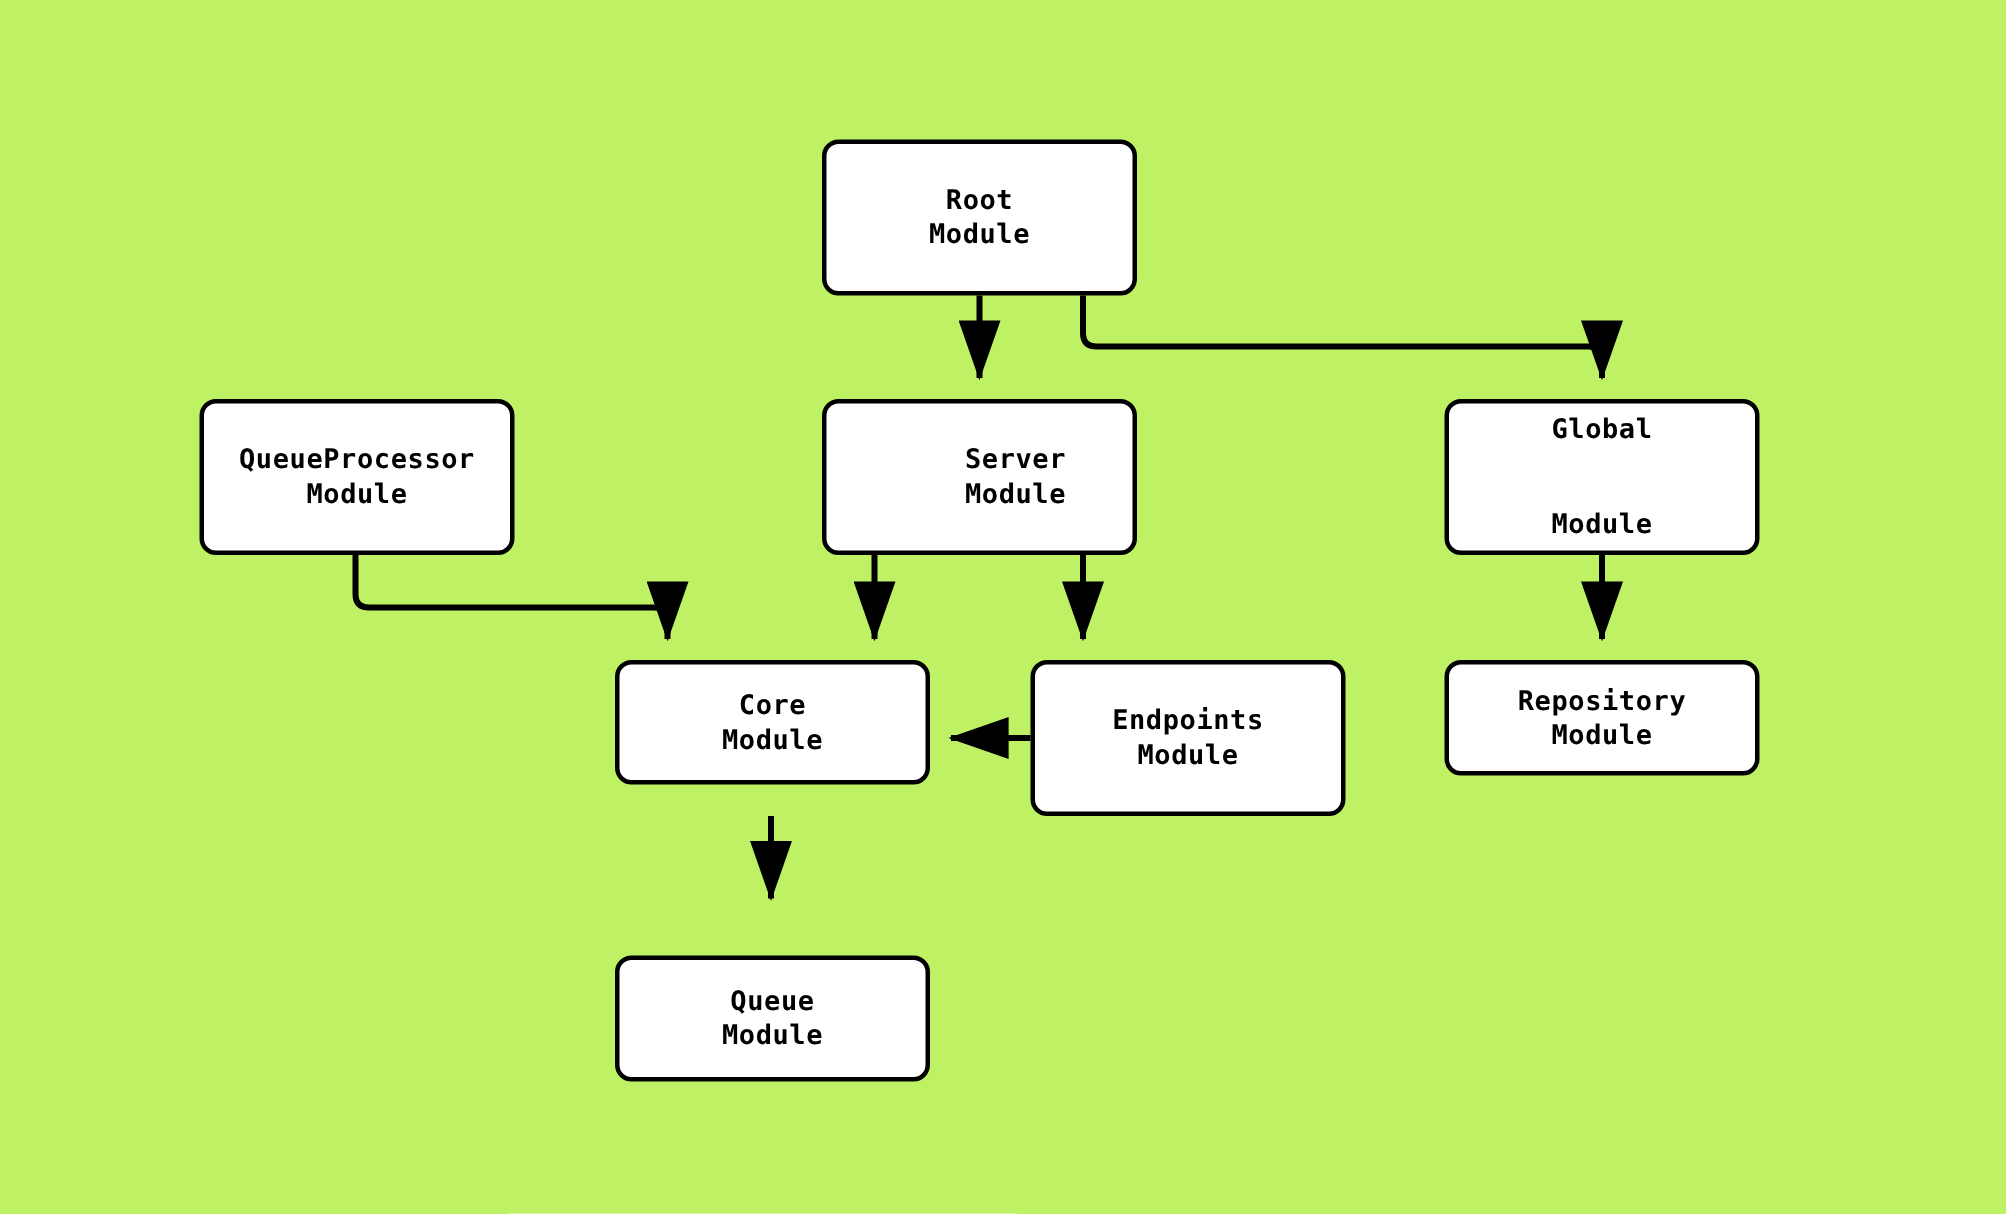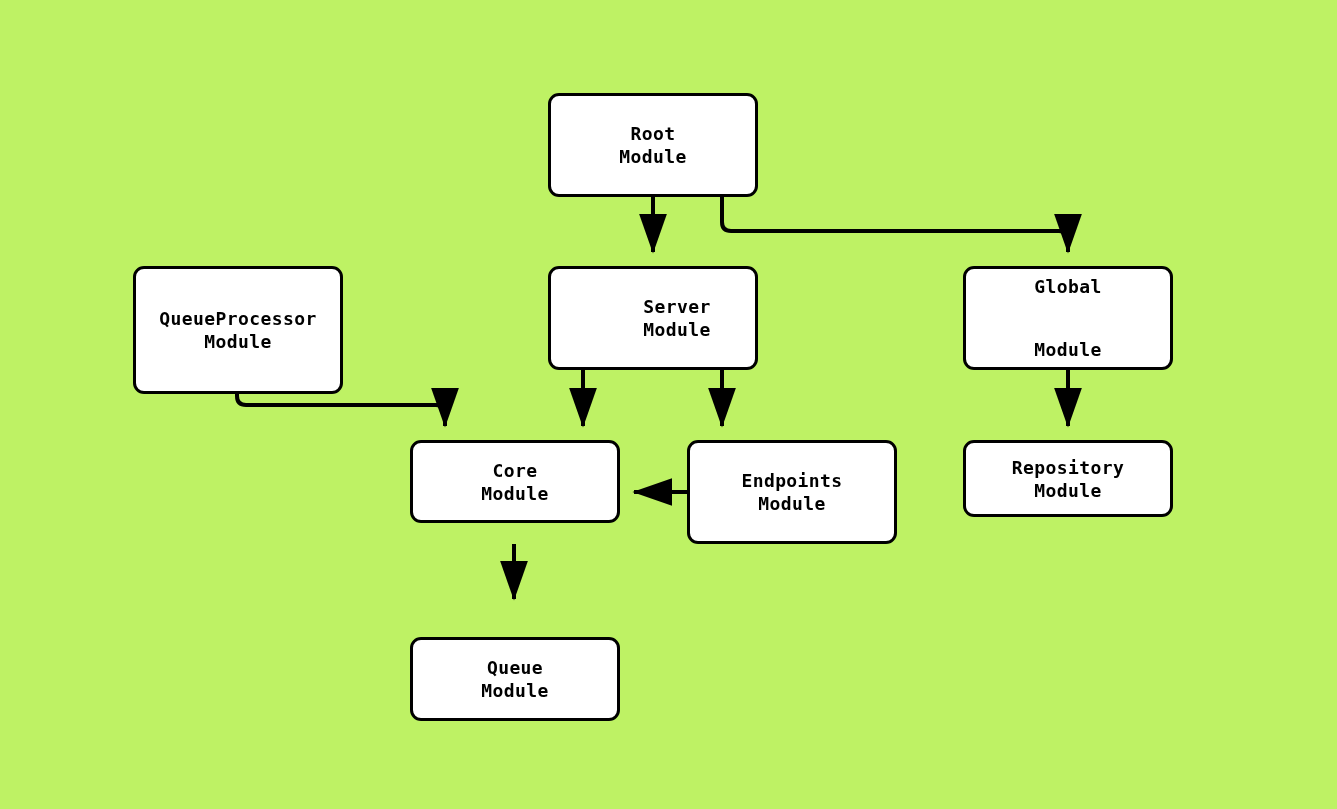--- a/index.html
+++ b/index.html
@@ -73,21 +73,21 @@
         <path d="M 1068 370 L 1068 426" marker-end="url(#arrowhead)"></path>
         <path d="M 514 544 L 514 599" marker-end="url(#arrowhead)"></path>
       </g>
   </svg>
 
   <div id="nodes-group">
       <div class="node-box" style="left: 548px; top: 93px; width: 210px; height: 104px;">
         <span class="node-line">Root</span>
         <span class="node-line">Module</span>
       </div>
-      <div class="node-box" style="left: 133px; top: 266px; width: 210px; height: 128px;">
+      <div class="node-box" style="left: 133px; top: 266px; width: 210px; height: 104px;">
         <span class="node-line">QueueProcessor</span>
         <span class="node-line">Module</span>
       </div>
       <div class="node-box" style="left: 548px; top: 266px; width: 210px; height: 104px; padding-left: 48px;">
         <span class="node-line">Server</span>
         <span class="node-line">Module</span>
       </div>
       <div class="node-box" style="left: 963px; top: 266px; width: 210px; height: 104px; gap: 40px;">
         <span class="node-line">Global</span>
         <span class="node-line">Module</span>

